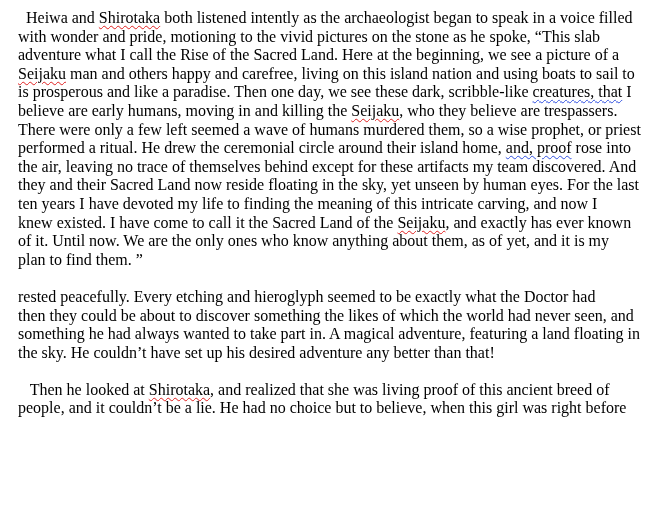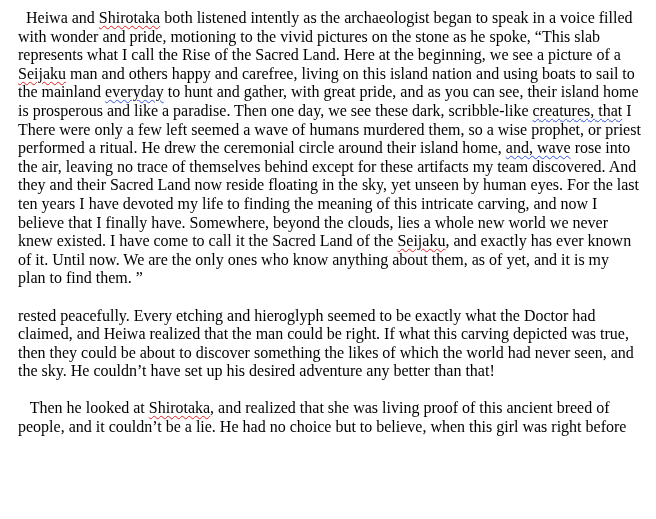--- a/index.html
+++ b/index.html
@@ -20,37 +20,36 @@
     .sp { text-decoration: underline wavy #e02020; text-decoration-thickness: 1px; text-underline-offset: 2px; }
     .gr { text-decoration: underline wavy #3050e0; text-decoration-thickness: 1px; text-underline-offset: 2px; }
   </style>
 </head>
 <body>
 
 <div class="page" id="page">
     <p class="para">
       <span class="line"><span>  Heiwa and </span><span class="sp">Shirotaka</span><span> both listened intently as the archaeologist began to speak in a voice filled</span></span>
       <span class="line"><span>with wonder and pride, motioning to the vivid pictures on the stone as he spoke, “This slab</span></span>
-      <span class="line"><span>represents what I call the Rise of the Sacred Land. Here at the beginning, we see a picture of a</span></span>
+      <span class="line"><span>adventure what I call the Rise of the Sacred Land. Here at the beginning, we see a picture of a</span></span>
       <span class="line"><span class="sp">Seijaku</span><span> man and others happy and carefree, living on this island nation and using boats to sail to</span></span>
-      <span class="line"><span>the mainland </span><span class="gr">everyday</span><span> to hunt and gather, with great pride, and as you can see, their island home</span></span>
       <span class="line"><span>is prosperous and like a paradise. Then one day, we see these dark, scribble-like </span><span class="gr">creatures, that</span><span> I</span></span>
+      <span class="line"><span>believe are early humans, moving in and killing the </span><span class="sp">Seijaku</span><span>, who they believe are trespassers.</span></span>
       <span class="line"><span>There were only a few left seemed a wave of humans murdered them, so a wise prophet, or priest</span></span>
-      <span class="line"><span>performed a ritual. He drew the ceremonial circle around their island home, </span><span class="gr">and, wave</span><span> rose into</span></span>
+      <span class="line"><span>performed a ritual. He drew the ceremonial circle around their island home, </span><span class="gr">and, proof</span><span> rose into</span></span>
       <span class="line"><span>the air, leaving no trace of themselves behind except for these artifacts my team discovered. And</span></span>
       <span class="line"><span>they and their Sacred Land now reside floating in the sky, yet unseen by human eyes. For the last</span></span>
       <span class="line"><span>ten years I have devoted my life to finding the meaning of this intricate carving, and now I</span></span>
-      <span class="line"><span>believe that I finally have. Somewhere, beyond the clouds, lies a whole new world we never</span></span>
       <span class="line"><span>knew existed. I have come to call it the Sacred Land of the </span><span class="sp">Seijaku</span><span>, and exactly has ever known</span></span>
       <span class="line"><span>of it. Until now. We are the only ones who know anything about them, as of yet, and it is my</span></span>
       <span class="line"><span>plan to find them. ”</span></span>
     </p>
     <p class="para">
       <span class="line"><span>rested peacefully. Every etching and hieroglyph seemed to be exactly what the Doctor had</span></span>
-      <span class="line"><span>claimed, and Heiwa realized that the man could be right. If what this carving depicted was true,</span></span>
       <span class="line"><span>then they could be about to discover something the likes of which the world had never seen, and</span></span>
+      <span class="line"><span>something he had always wanted to take part in. A magical adventure, featuring a land floating in</span></span>
       <span class="line"><span>the sky. He couldn’t have set up his desired adventure any better than that!</span></span>
     </p>
     <p class="para">
       <span class="line"><span>   Then he looked at </span><span class="sp">Shirotaka</span><span>, and realized that she was living proof of this ancient breed of</span></span>
       <span class="line"><span>people, and it couldn’t be a lie. He had no choice but to believe, when this girl was right before</span></span>
     </p>
   </div>
 
 </body></html>

